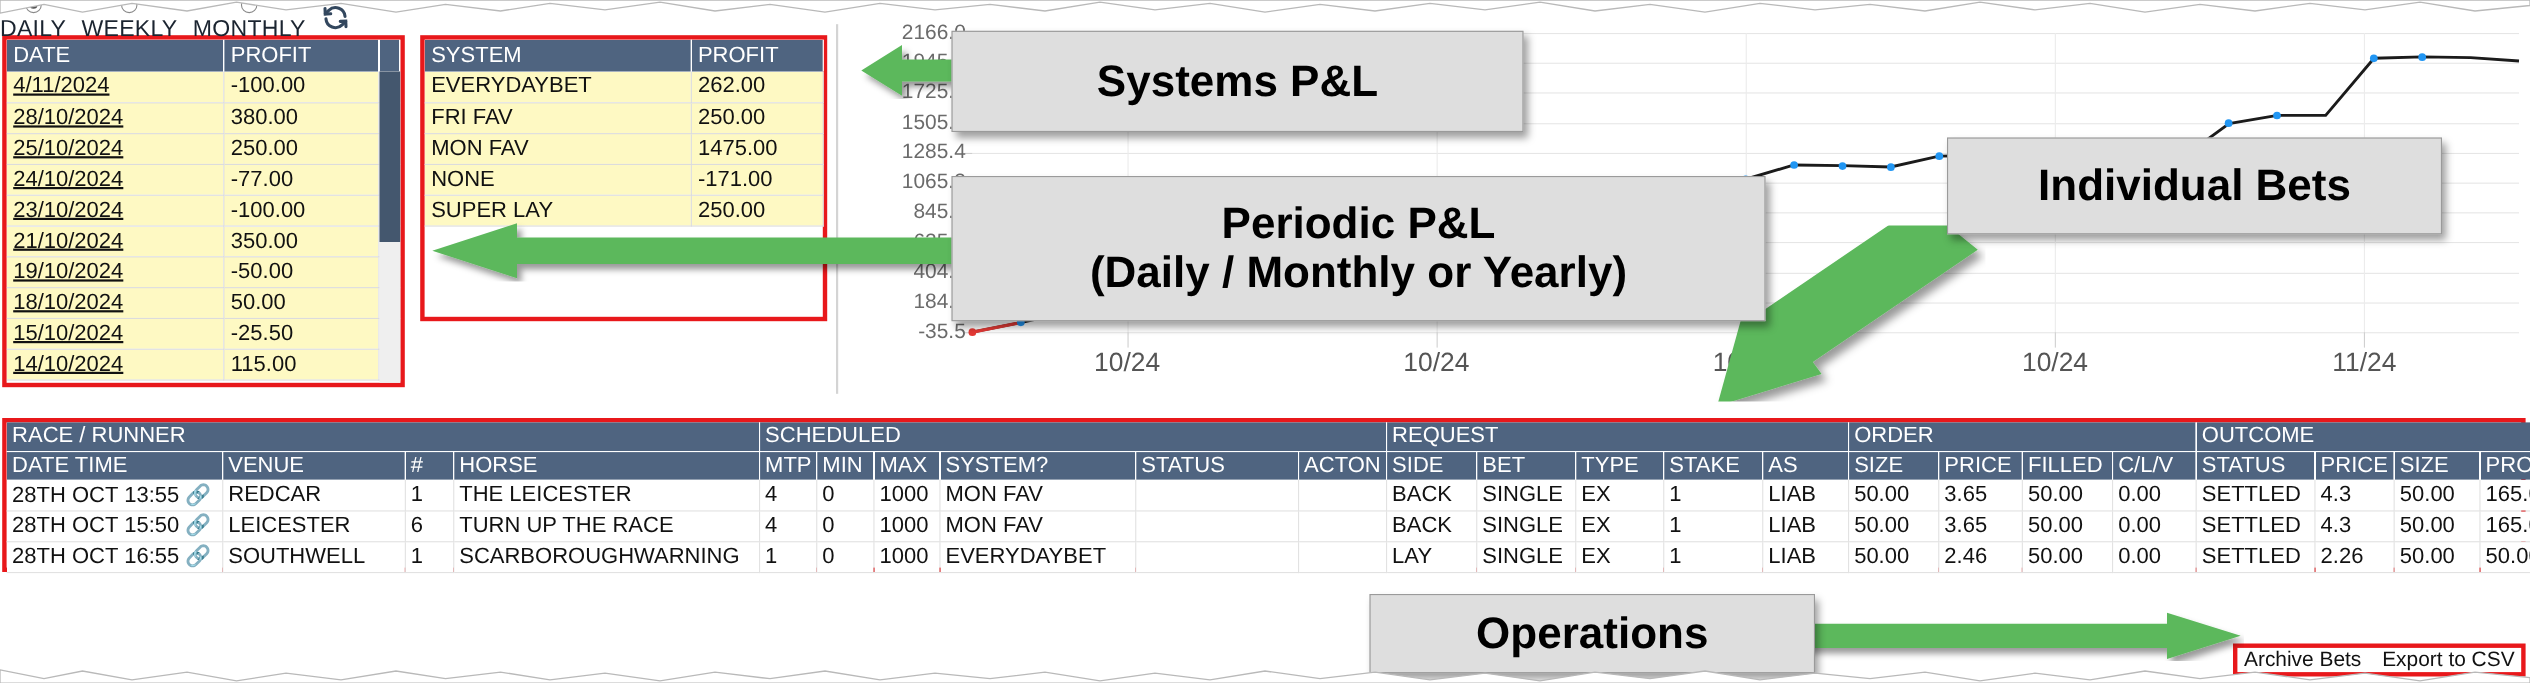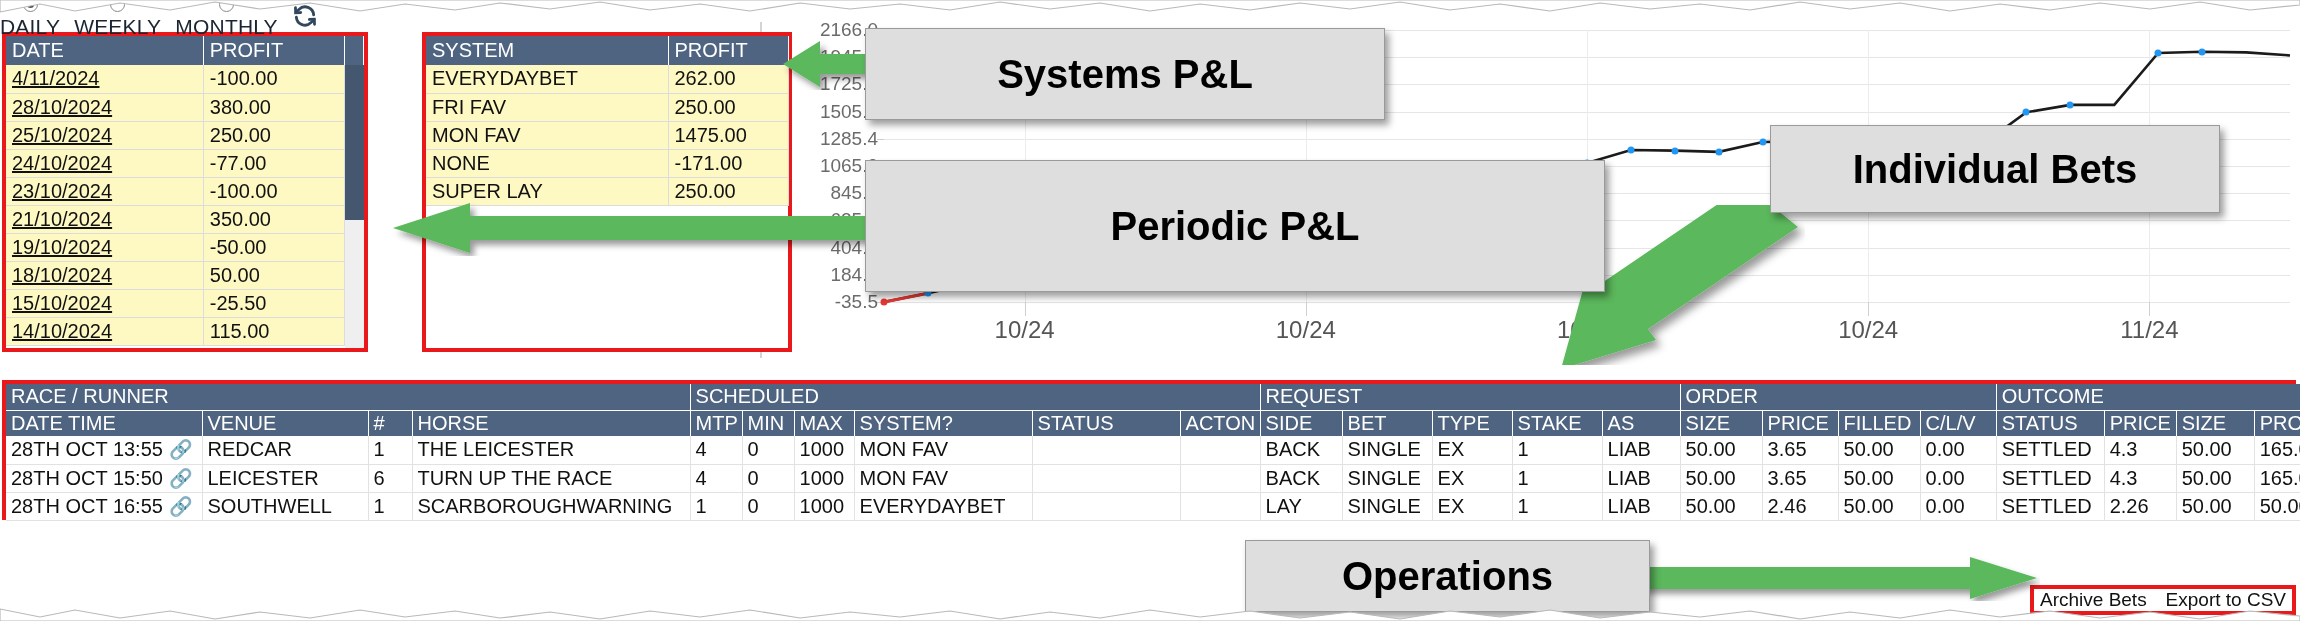--- a/index.html
+++ b/index.html
@@ -52,21 +52,21 @@
   #daily-panel { left:2px; top:32px; width:366px; height:320px; }
   #daily-scroll { width:100%; height:100%; overflow:hidden; position:relative; }
   #daily-panel td.date a { color:#111; text-decoration:underline; }
   .scrollbar {
     position:absolute; right:0; top:0; width:19px; height:100%;
     background:#efefef; z-index:5;
   }
   .scrollbar .thumb { position:absolute; left:0; width:19px; background:#44576e; }
 
   
-  #systems-panel { left:382px; top:32px; width:370px; height:320px;margin-left:40px; }
+  #systems-panel { left:382px; top:32px; width:370px; height:260px; }
 
   
   #chart-panel {
     position:absolute; left:760px; top:22px; width:1538px; height:336px;
     background:#fff; z-index:5; border-left:2px solid #d4d4d4;
   }
   #chart-plot { position:absolute; left:122px; top:8px; right:8px; bottom:56px; }
   .ytick {
     position:absolute; right:calc(100% + 6px); transform:translateY(-50%);
     font-size:19px; color:#6b6b6b; white-space:nowrap;
@@ -526,20 +526,21 @@
     </defs>
   <path d="M2,12 L330,12 L330,2 L397,23 L330,44 L330,34 L2,34 Z" fill="#5cb85c" filter="url(#sh4)"></path>
 </svg>
 
 <div class="callout" id="callout-systems">
   <span>Systems P&amp;L</span>
 </div>
 <div class="callout" id="callout-periodic">
   <span>
     <span>Periodic P&amp;L</span><br>
+    <span>(Daily / Monthly or Yearly)</span>
   </span>
 </div>
 <div class="callout" id="callout-individual">
   <span>Individual Bets</span>
 </div>
 <div class="callout" id="callout-operations">
   <span>Operations</span>
 </div>
 
 </body></html>

